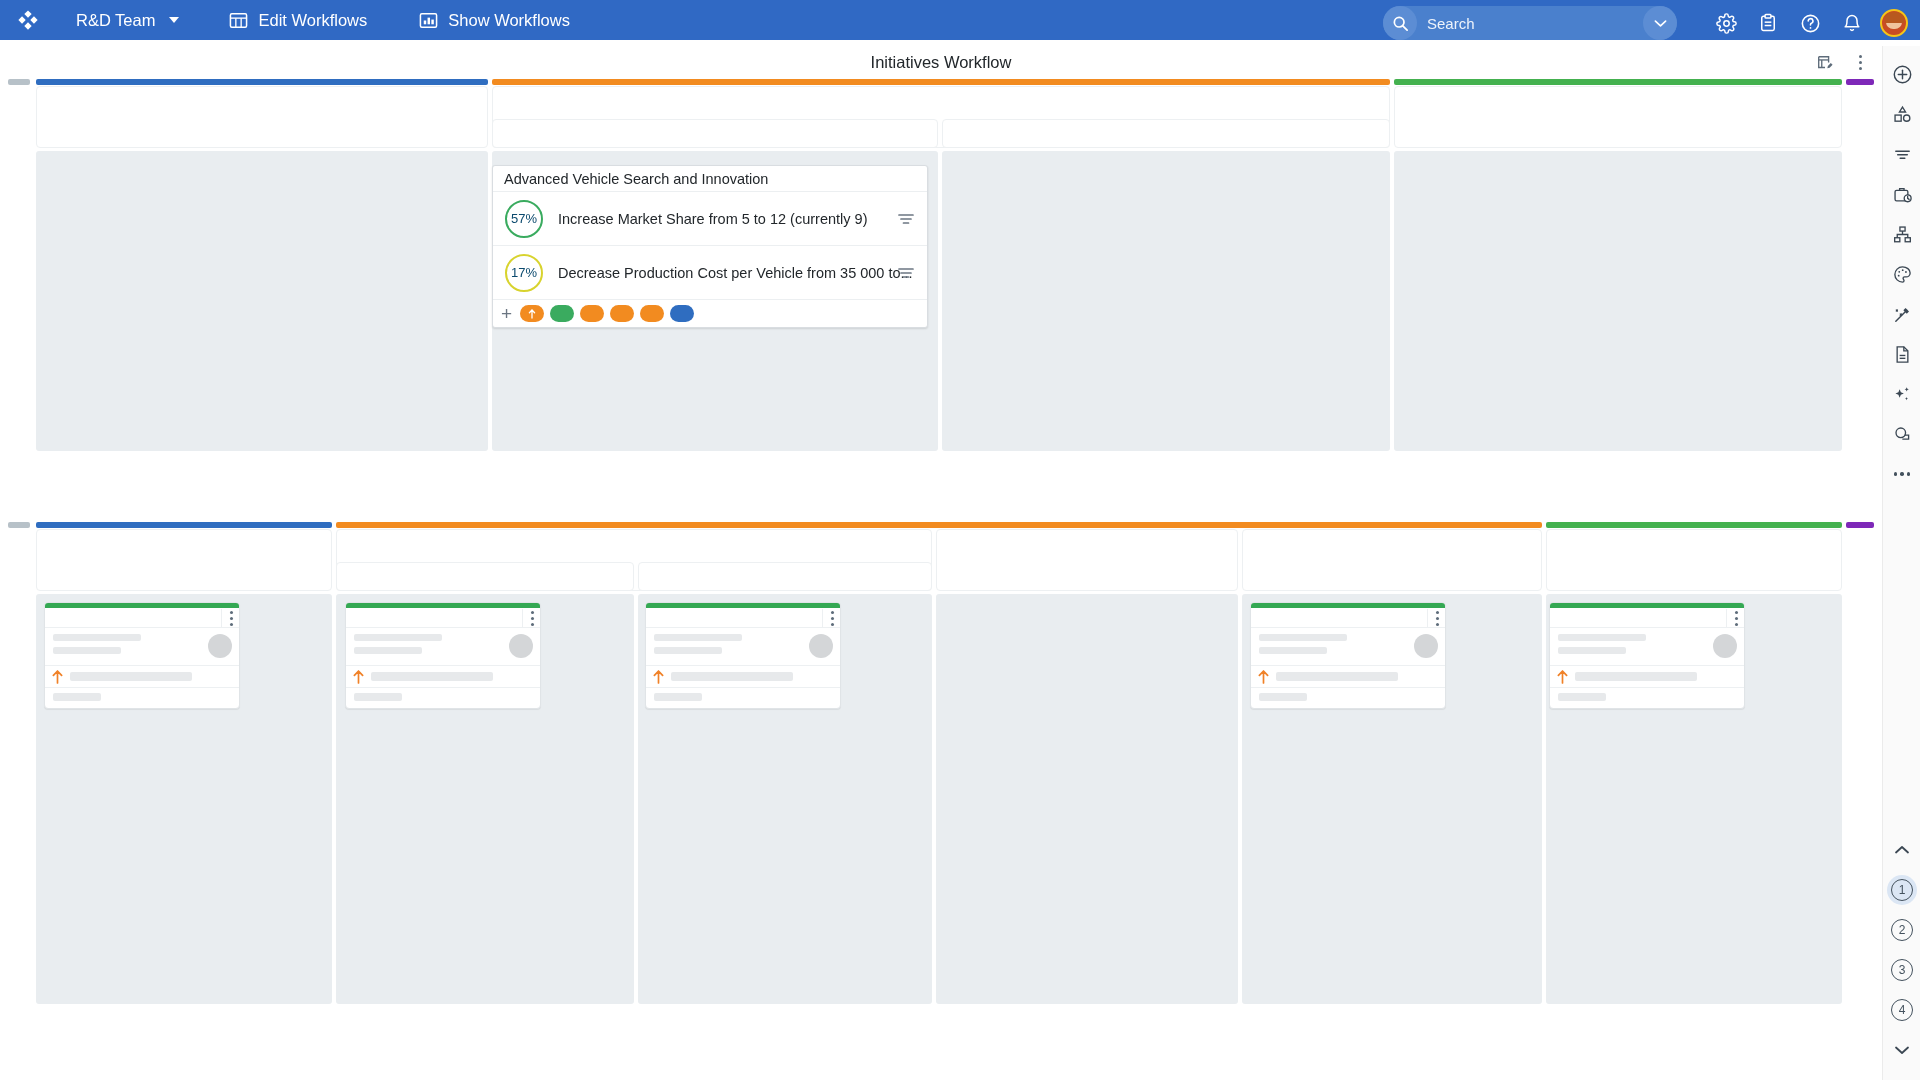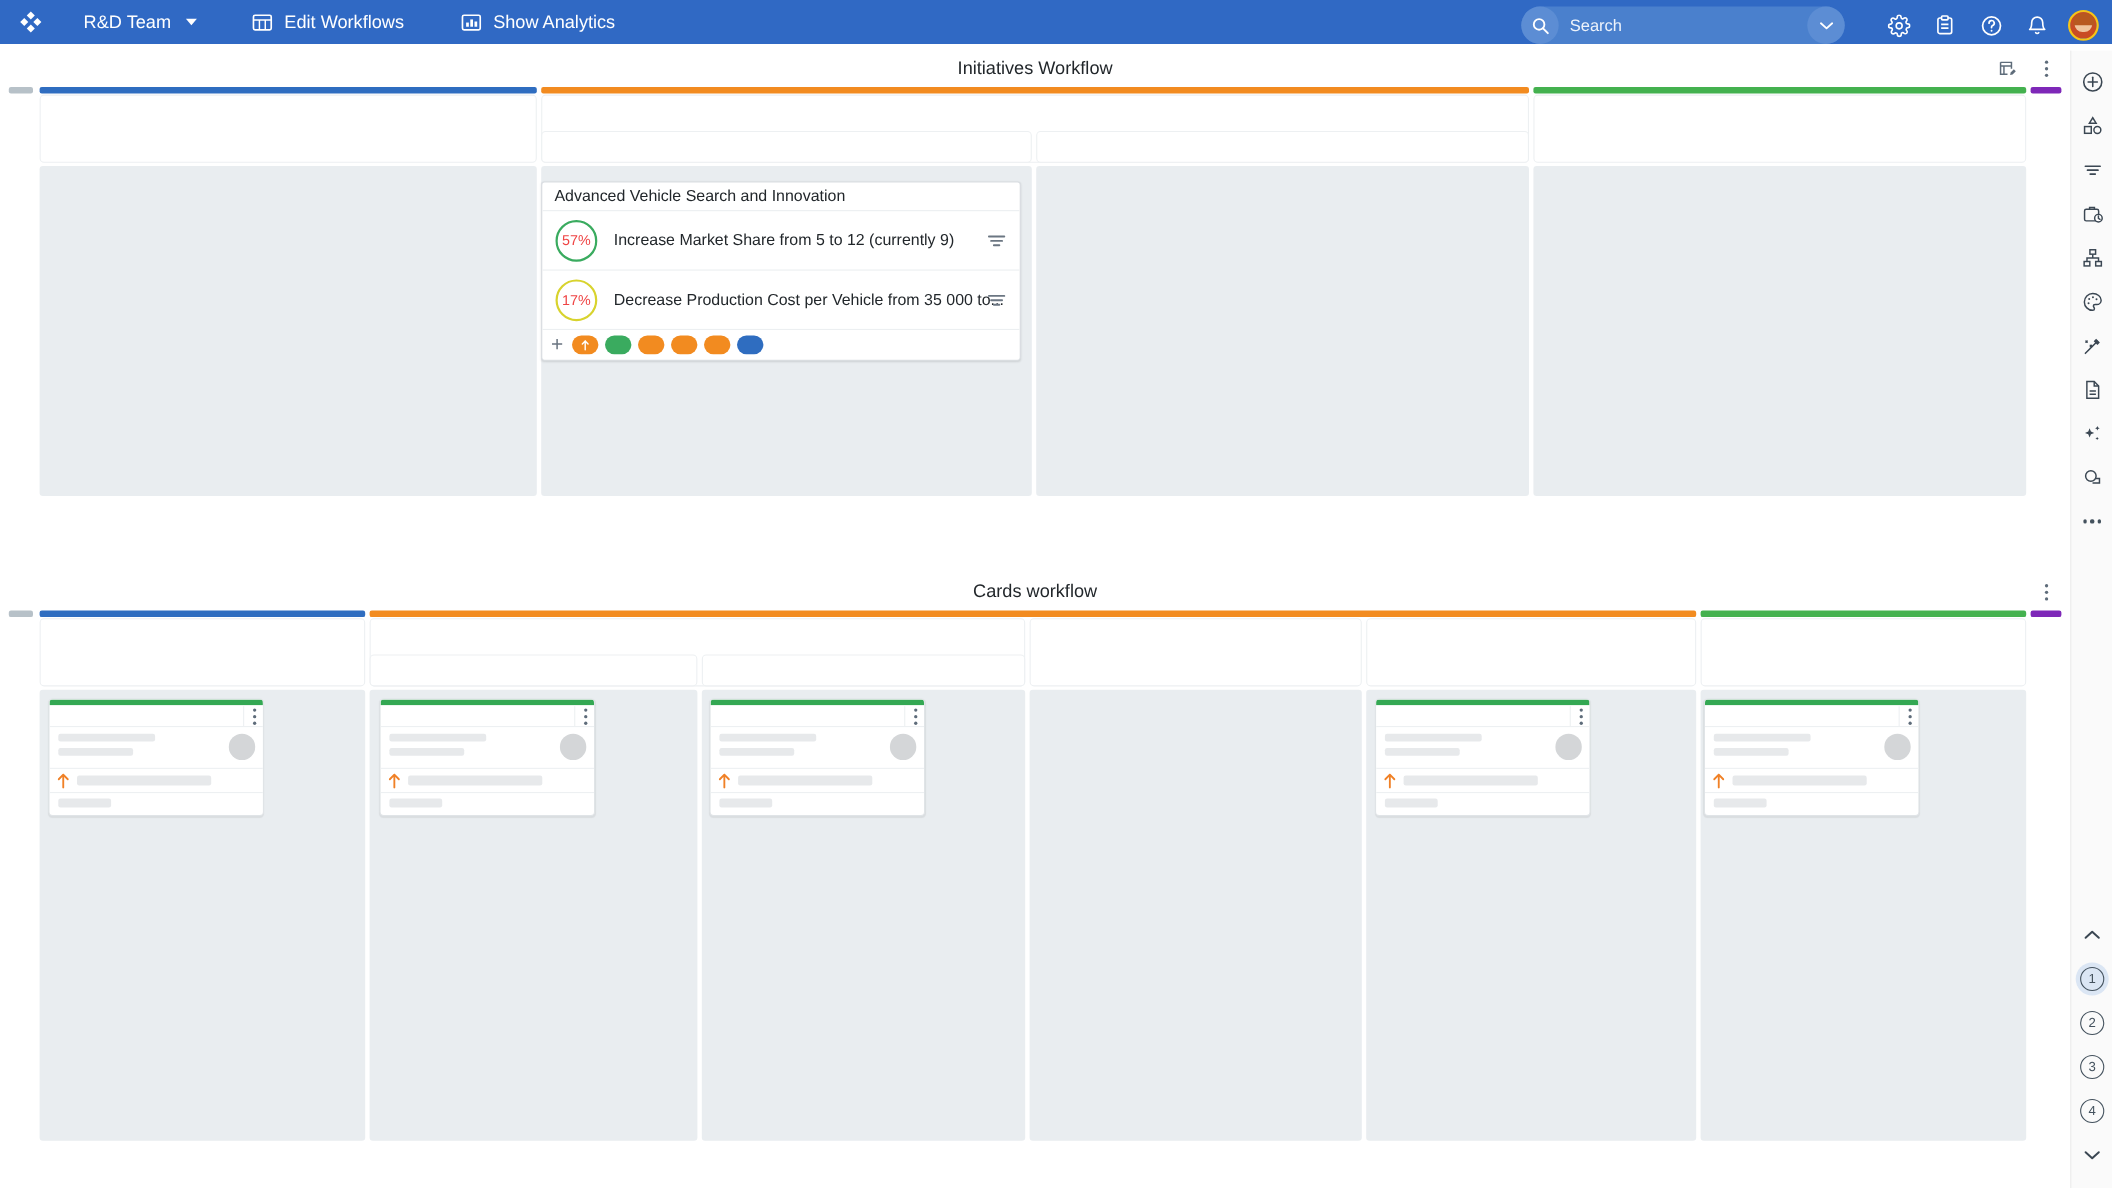--- a/index.html
+++ b/index.html
@@ -167,21 +167,21 @@
     font-size: 14.5px; color: #22272b;
   }
   .goal-row {
     height: 54px; display: flex; align-items: center;
     border-bottom: 1px solid #eceff1;
     padding-left: 12px; position: relative;
   }
   .ring {
     width: 38px; height: 38px; border-radius: 50%;
     display: flex; align-items: center; justify-content: center;
-    font-size: 13px; color: #ef4444; flex: 0 0 38px;
+    font-size: 13px; color: #0c4a6e; flex: 0 0 38px;
   }
   .ring.green { border: 2.5px solid #3aab5f; }
   .ring.yellow { border: 2.5px solid #d8d32e; }
   .goal-text { margin-left: 15px; font-size: 14.5px; color: #22272b; }
   .goal-filter {
     position: absolute; right: 12px; top: 50%; transform: translateY(-50%);
     width: 18px; height: 18px; cursor: pointer;
   }
   .chips-row {
     height: 27px; display: flex; align-items: center; gap: 6px;
@@ -284,21 +284,21 @@
     <span>Edit Workflows</span>
   </div>
 
   <div class="nav-item an">
     <svg class="ico-box" viewBox="0 0 20 20">
       <rect x="1.5" y="3" width="17" height="14" rx="1.5" fill="none" stroke="#fff" stroke-width="1.6"></rect>
       <rect x="5" y="10" width="2.6" height="4" fill="#fff"></rect>
       <rect x="9" y="7" width="2.6" height="7" fill="#fff"></rect>
       <rect x="13" y="9" width="2.6" height="5" fill="#fff"></rect>
     </svg>
-    <span>Show Analytics</span>
+    <span>Show Workflows</span>
   </div>
 
   <div class="search-wrap">
     <div class="search-circle">
       <svg width="17" height="17" viewBox="0 0 18 18">
         <circle cx="7.6" cy="7.6" r="5.1" fill="none" stroke="#fff" stroke-width="1.8"></circle>
         <line x1="11.4" y1="11.4" x2="16" y2="16" stroke="#fff" stroke-width="1.9" stroke-linecap="round"></line>
       </svg>
     </div>
     <span class="search-text">Search</span>
@@ -422,30 +422,20 @@
             <div class="chip" style="background: rgb(242, 139, 32);"></div>
             <div class="chip" style="background: rgb(242, 139, 32);"></div>
             <div class="chip" style="background: rgb(242, 139, 32);"></div>
             <div class="chip" style="background: rgb(47, 109, 192);"></div>
           </div>
       </div>
 
     </div>
   </div>
 
-  <div class="section-head" style="height:33px;">
-    <span class="section-title">Cards workflow</span>
-    <div class="section-head-actions">
-      <div class="kebab">
-          <i></i>
-          <i></i>
-          <i></i>
-        </div>
-    </div>
-  </div>
 
   <div class="lane" style="height:520px;">
     <div class="colbars" id="cards-bars">
         <div class="colbar" style="left: 8px; width: 22px; background: rgb(183, 193, 200);"></div>
         <div class="colbar" style="left: 36px; width: 296px; background: rgb(47, 109, 192);"></div>
         <div class="colbar" style="left: 336px; width: 1206px; background: rgb(242, 139, 32);"></div>
         <div class="colbar" style="left: 1546px; width: 296px; background: rgb(68, 177, 79);"></div>
         <div class="colbar" style="left: 1846px; width: 28px; background: rgb(126, 40, 184);"></div>
       </div>
     <div class="colframes" id="cards-frames" style="height:65px;">

